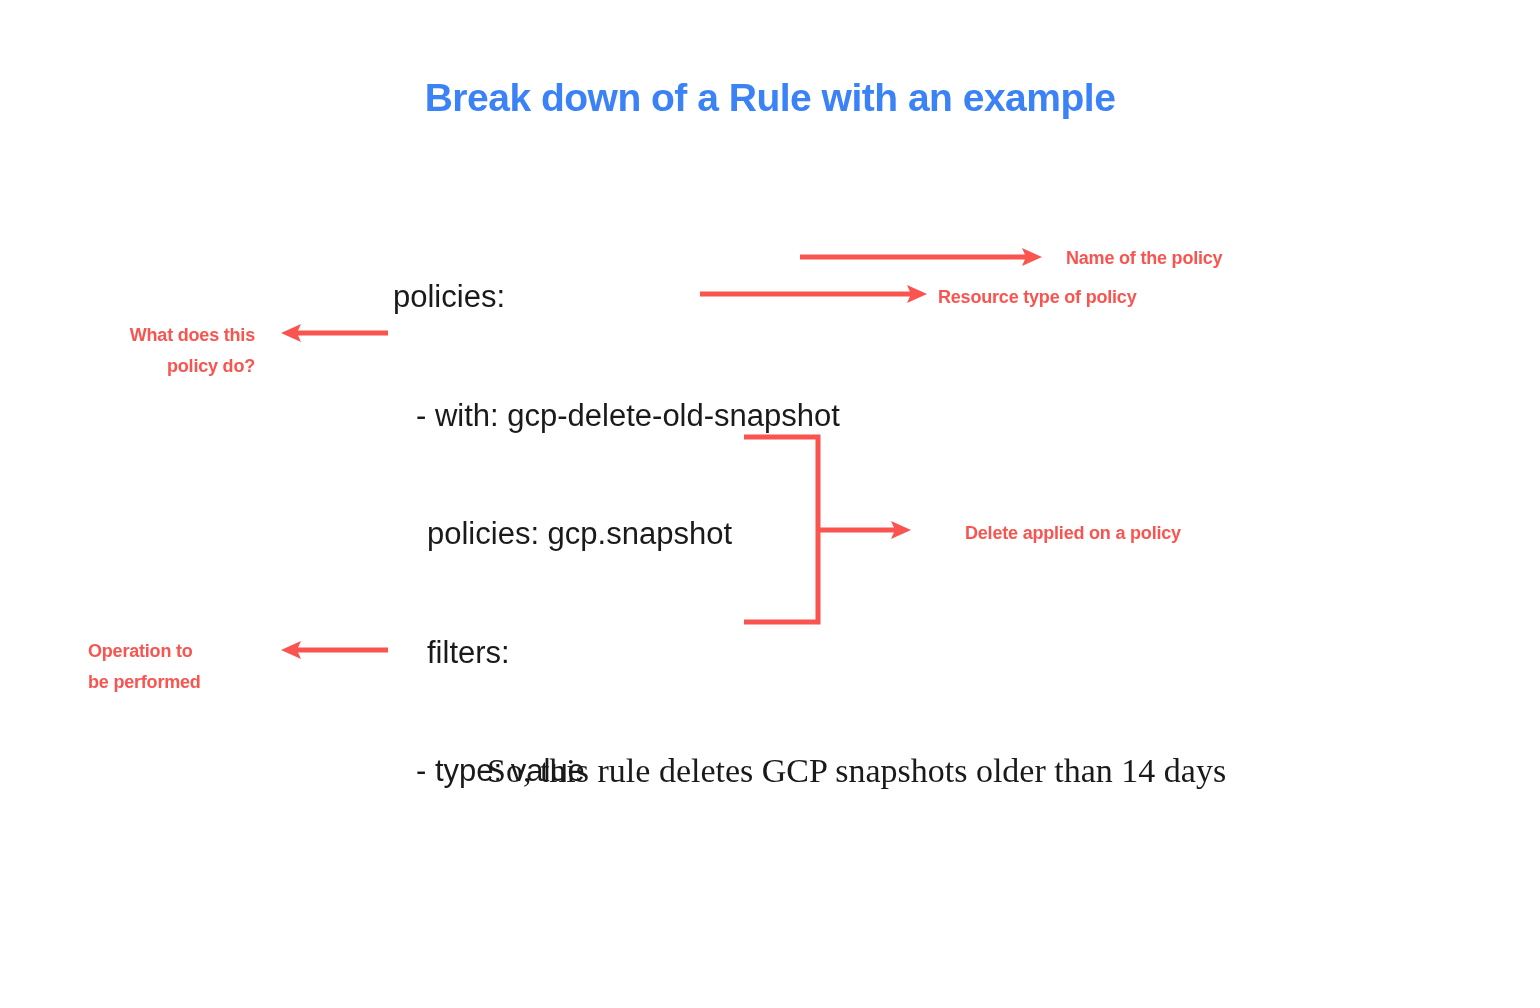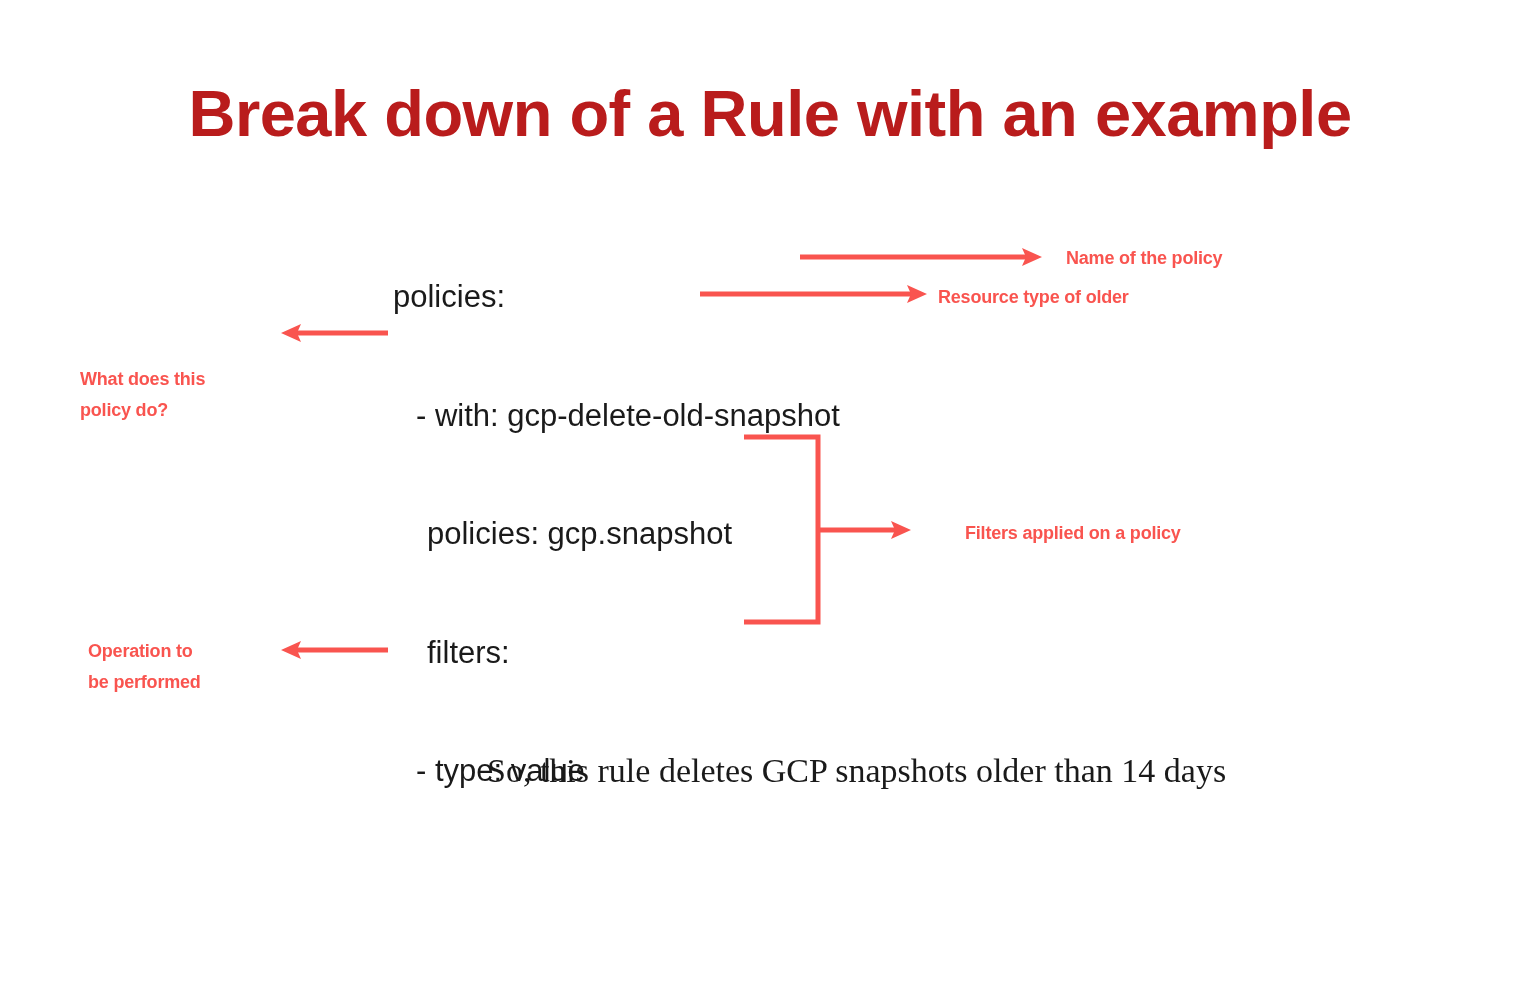--- a/index.html
+++ b/index.html
@@ -23,24 +23,24 @@
   }
 
   
   .title {
     position: absolute;
     left: 0;
     right: 0;
     top: 76px;
     text-align: center;
     font-family: "Liberation Sans", sans-serif;
-    font-size: 65px;
+    font-size: 39px;
     font-weight: bold;
     letter-spacing: -0.5px;
-    color: #b91c1c;
+    color: #3b82f6;
     white-space: nowrap;
   }
 
   
   .yaml-block {
     position: absolute;
     left: 365px;
     top: 198px;
     font-family: "Liberation Sans", sans-serif;
     font-size: 31px;
@@ -79,21 +79,21 @@
     font-size: 18px;
     font-weight: bold;
     color: #f9544f;
     letter-spacing: -0.2px;
     white-space: pre-line;
     line-height: 31px;
   }
   .annot-name      { left: 1066px; top: 243px; }
   .annot-resource  { left: 938px;  top: 282px; }
   .annot-filters   { left: 965px;  top: 518px; }
-  .annot-what      { left: 80px;   top: 320px; width: 175px; text-align: left; margin-top: 44px; }
+  .annot-what      { left: 80px;   top: 320px; width: 175px; text-align: right; }
   .annot-operation { left: 88px;   top: 636px; width: 170px; }
 
   
   .overlay {
     position: absolute;
     left: 0; top: 0;
     width: 1540px;
     height: 1008px;
     pointer-events: none;
   }
@@ -143,23 +143,23 @@
     </g>
 
     <g>
       <line x1="296" y1="650" x2="388" y2="650" stroke="#f9544f" stroke-width="5" stroke-linecap="butt"></line>
       <path d="M281 650 L301 641 L297 650 L301 659 Z" fill="#f9544f"></path>
     </g>
   </svg>
 
   <div class="annot annot-name">Name of the policy</div>
 
-  <div class="annot annot-resource">Resource type of older</div>
+  <div class="annot annot-resource">Resource type of policy</div>
 
-  <div class="annot annot-filters">Filters applied on a policy</div>
+  <div class="annot annot-filters">Delete applied on a policy</div>
 
   <div class="annot annot-what">What does this
 policy do?</div>
 
   <div class="annot annot-operation">Operation to
 be performed</div>
 
   <div class="caption">So, this rule deletes GCP snapshots older than 14 days</div>
 
 </div>

